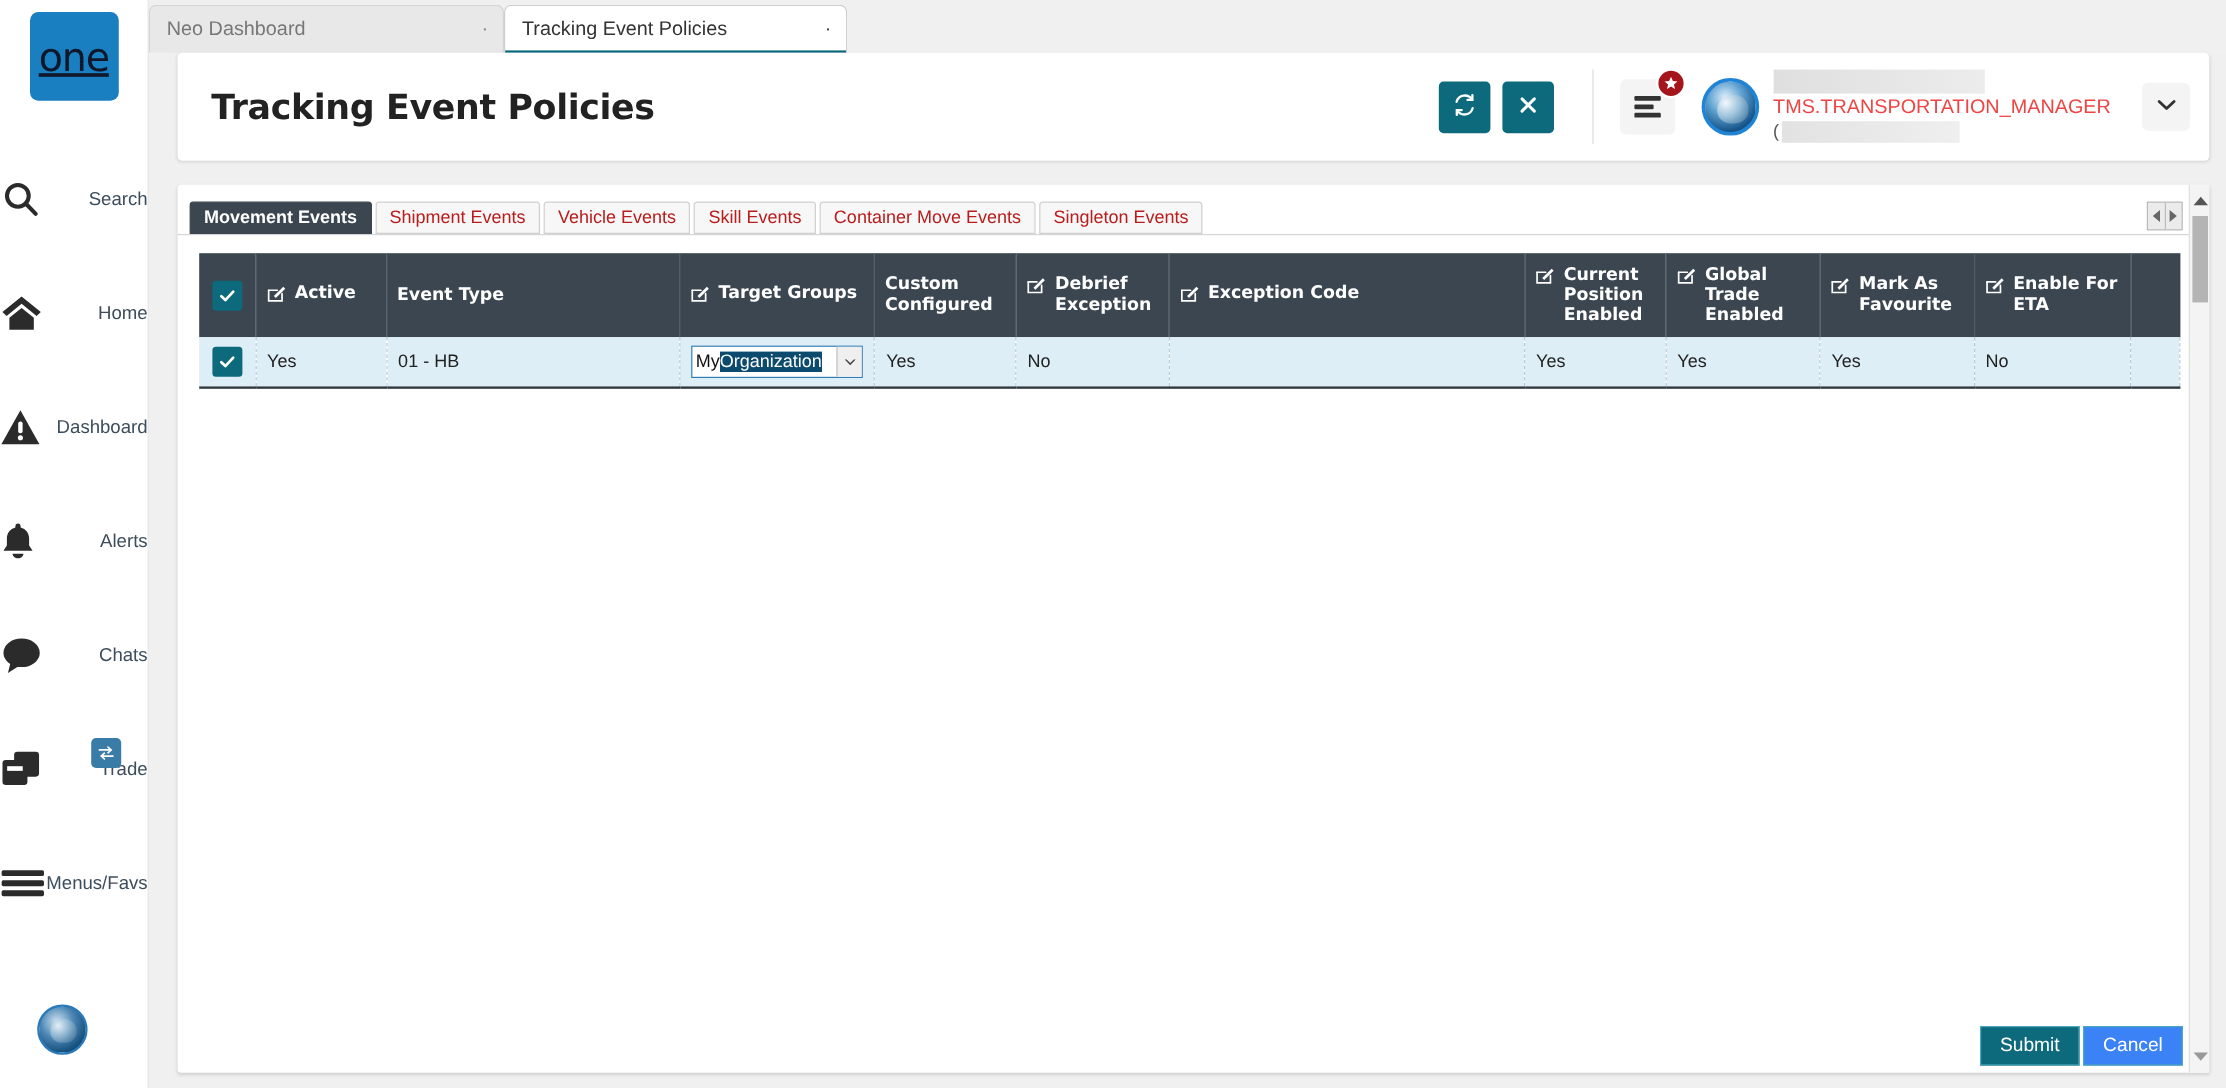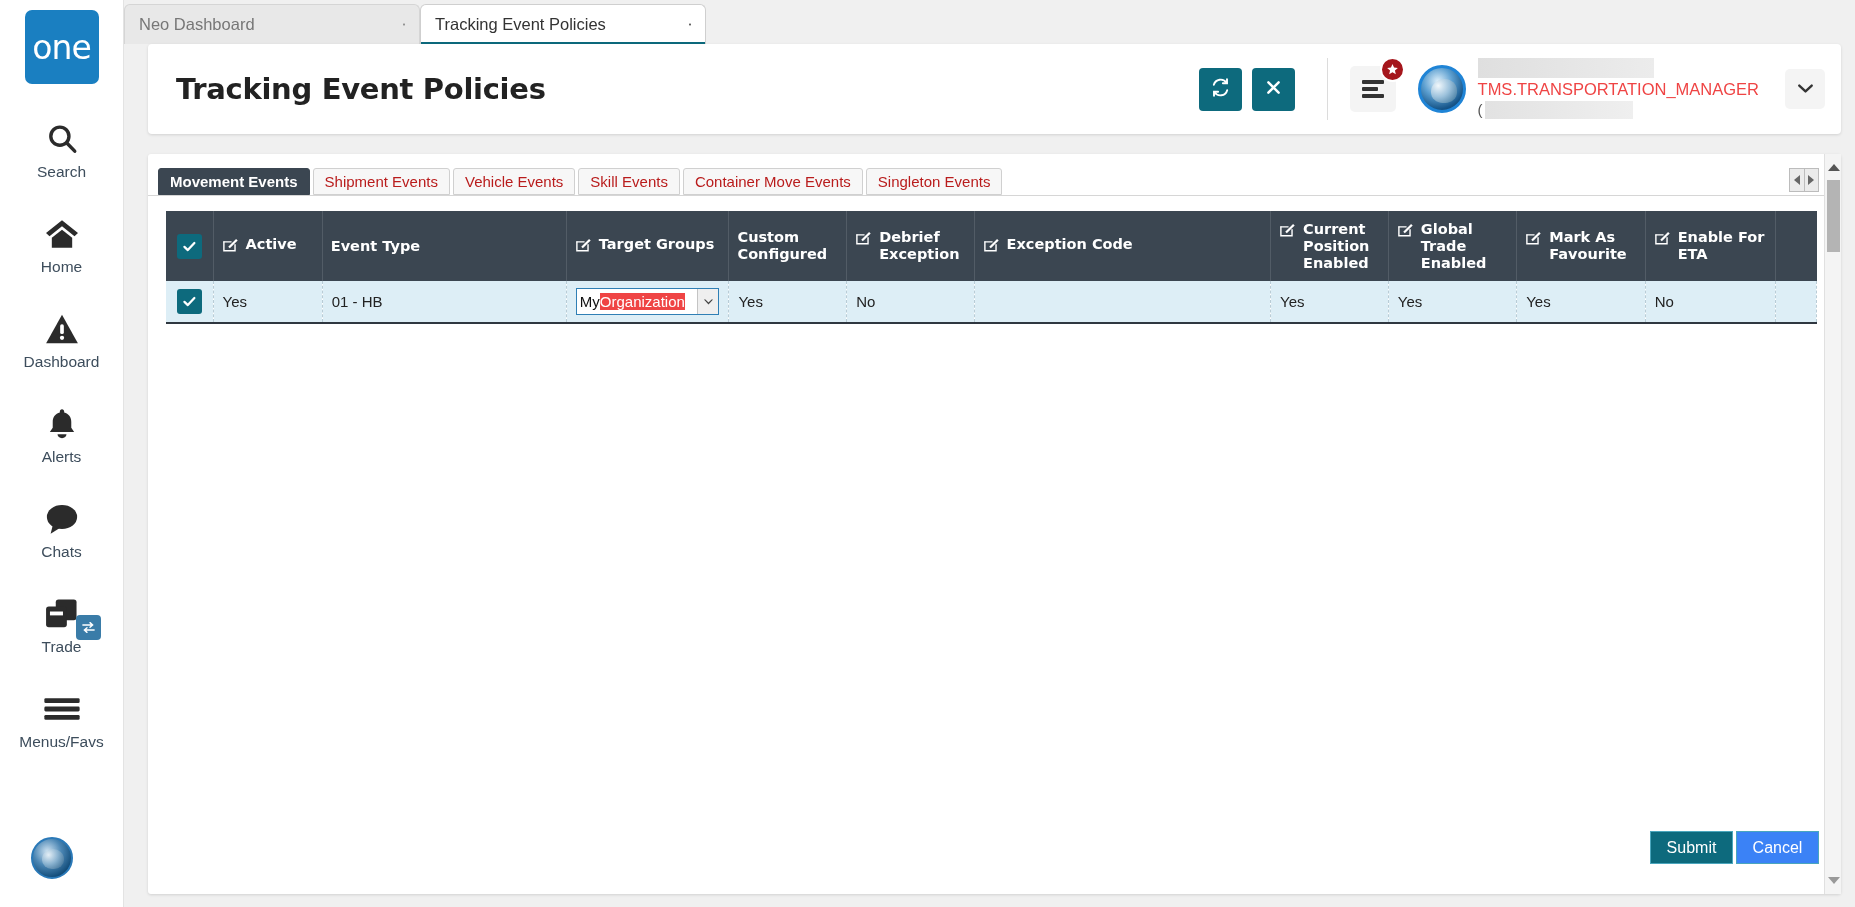--- a/index.html
+++ b/index.html
@@ -16,27 +16,28 @@
 
   .rail {
     position: absolute; left:0; top:0; width:124px; height:907px;
     background:#ffffff; border-right:1px solid #e3e3e3;
     display:flex; flex-direction:column; align-items:center;
   }
   .logo {
     width:74px; height:74px; margin-top:10px;
     background:#1a7fc1; border-radius:7px;
     display:flex; align-items:center; justify-content:center;
-    color:#ffffff; font-size:33px; font-weight:400; letter-spacing:-1px;
+    color:#0f172a; font-size:33px; font-weight:400; letter-spacing:-1px;
     font-family:"DejaVu Sans", sans-serif;
+    text-decoration:underline;
   }
   .rail-items { margin-top:34px; width:100%; }
   .rail-item {
     width:100%; height:95px;
-    display:flex; flex-direction:column; align-items:center; justify-content:flex-start;
+    display:flex; flex-direction:row; align-items:center; justify-content:space-between;
     cursor:pointer; position:relative;
   }
   .rail-ico { height:42px; display:flex; align-items:center; justify-content:center; color:#333; }
   .rail-label {
     font-size:15.5px; color:#3d4d5c; margin-top:3px;
     font-family:"Liberation Sans", sans-serif;
   }
   .switch-badge {
     position:absolute; left:76px; top:22px;
     width:25px; height:25px; border-radius:4px; background:#3a7ca8;
@@ -206,28 +207,28 @@
   td.editing { padding:0 4px; background:#ddeef6; }
 
   .combo {
     display:flex; align-items:stretch; height:27px; width:100%;
     border:1px solid #2f7fb5; background:#fff;
   }
   .combo-txt {
     flex:1; display:flex; align-items:center; padding:0 3px;
     font-size:15px; color:#111; overflow:hidden; white-space:nowrap;
   }
-  .sel-hl { background:#ef4444; color:#fff;text-align:center; }
+  .sel-hl { background:#0c4a6e; color:#fff;text-align:center; }
   .combo-btn {
     width:21px; background:#efefef; border-left:1px solid #c4c4c4;
     display:flex; align-items:center; justify-content:center; cursor:pointer;
   }
 
   
-  .footer { position:absolute; right:22px; bottom:30px; display:flex;border-radius:15px; }
+  .footer { position:absolute; right:22px; bottom:6px; display:flex;border-radius:15px; }
   .fbtn {
     min-width:83px; height:33px; padding:0 14px;
     display:flex; align-items:center; justify-content:center;
     font-size:16px; color:#fff; cursor:pointer; border:1px solid #4aa6bd;
     font-family:"Liberation Sans", sans-serif;
   }
   .fbtn.primary { background:#0d6a7d; }
   .fbtn.secondary { background:#3b82f6; margin-left:3px; }
 </style>
 </head>

